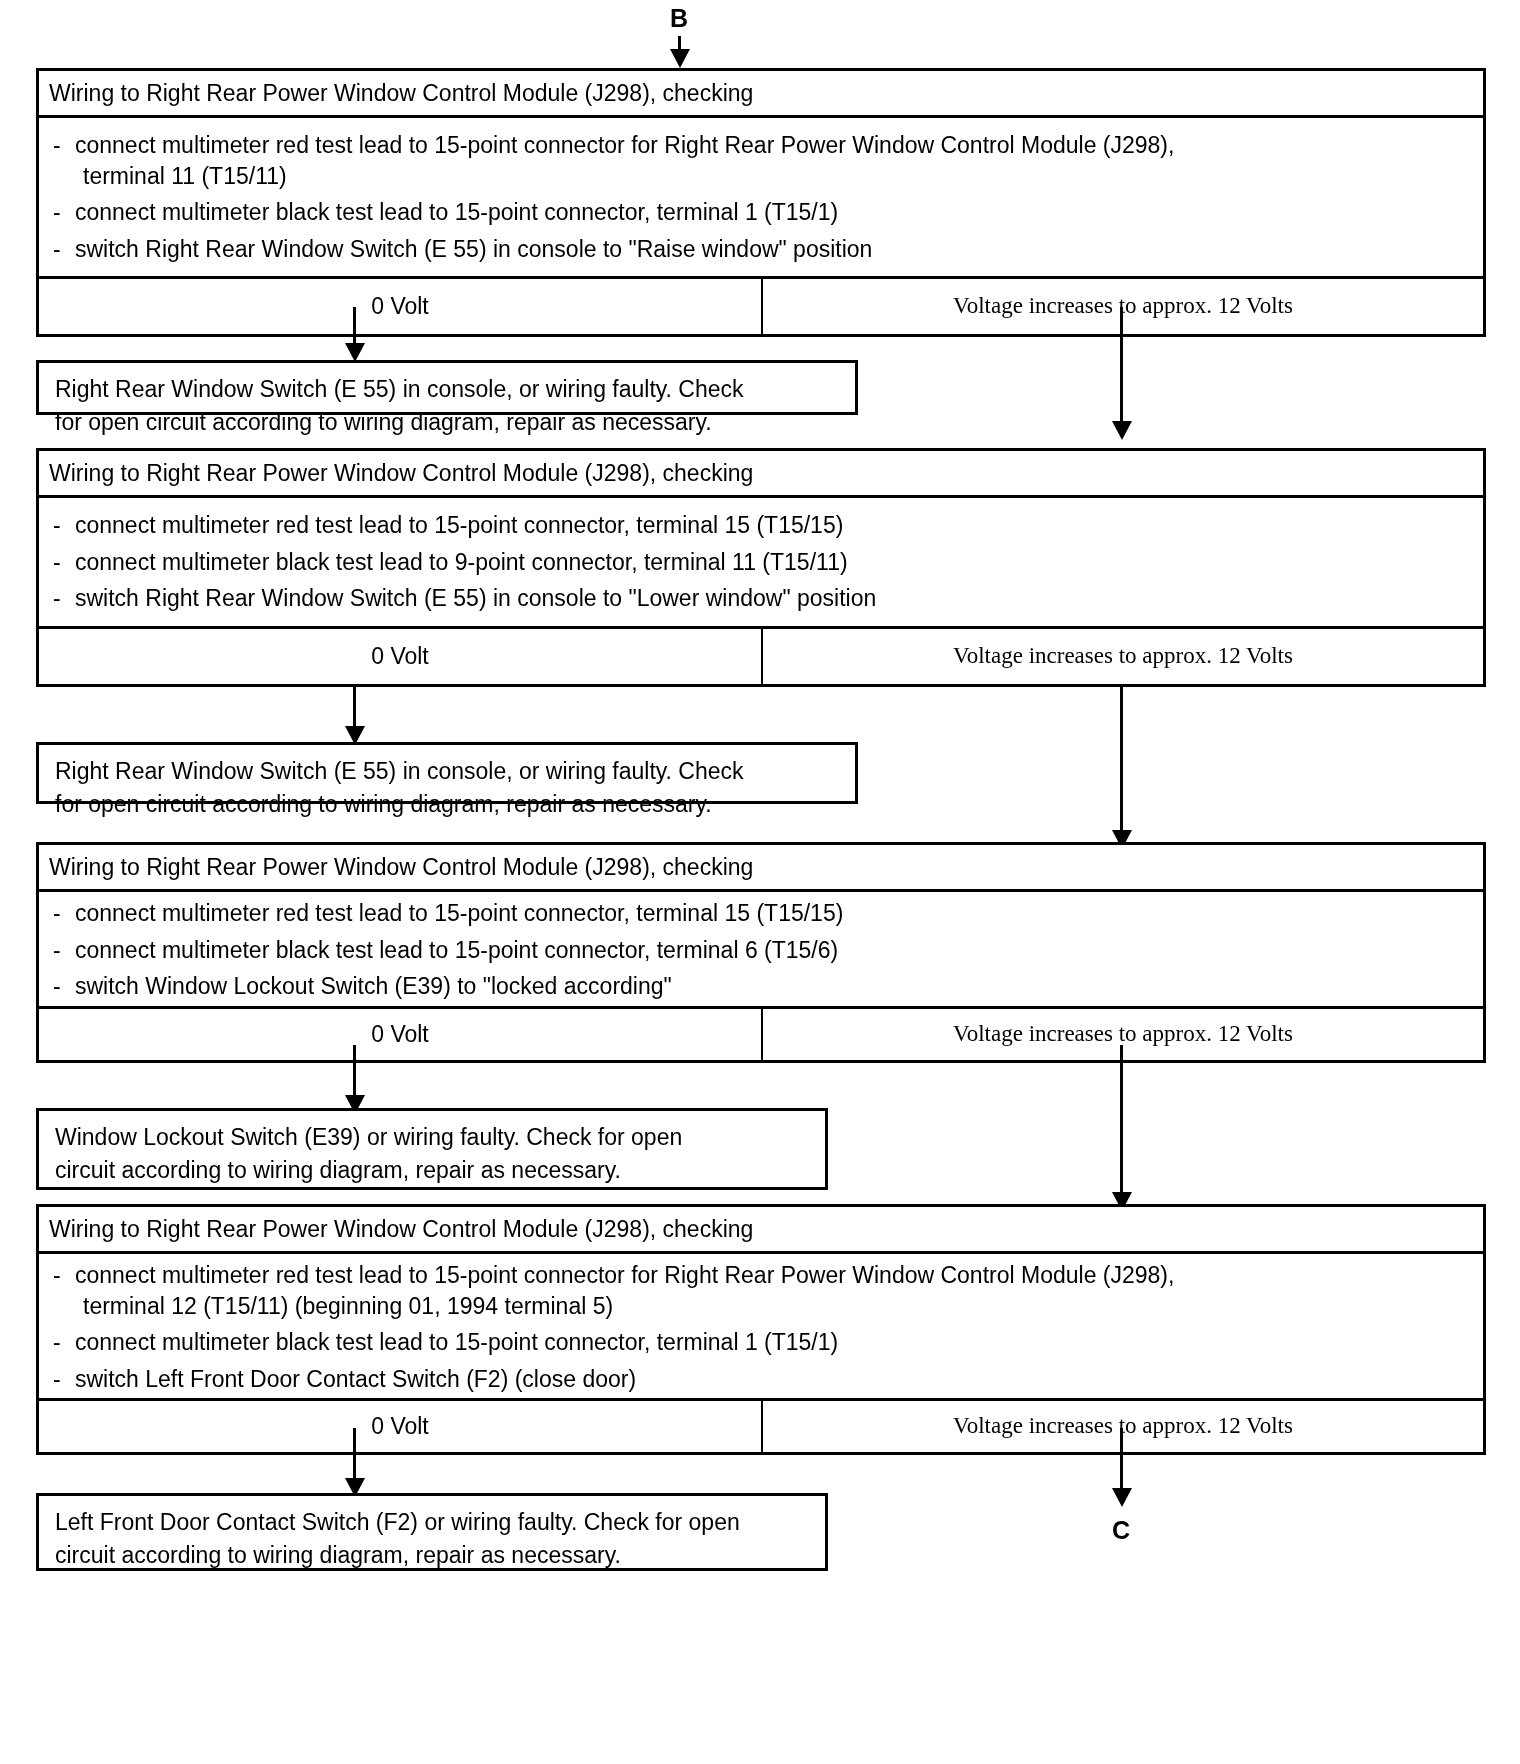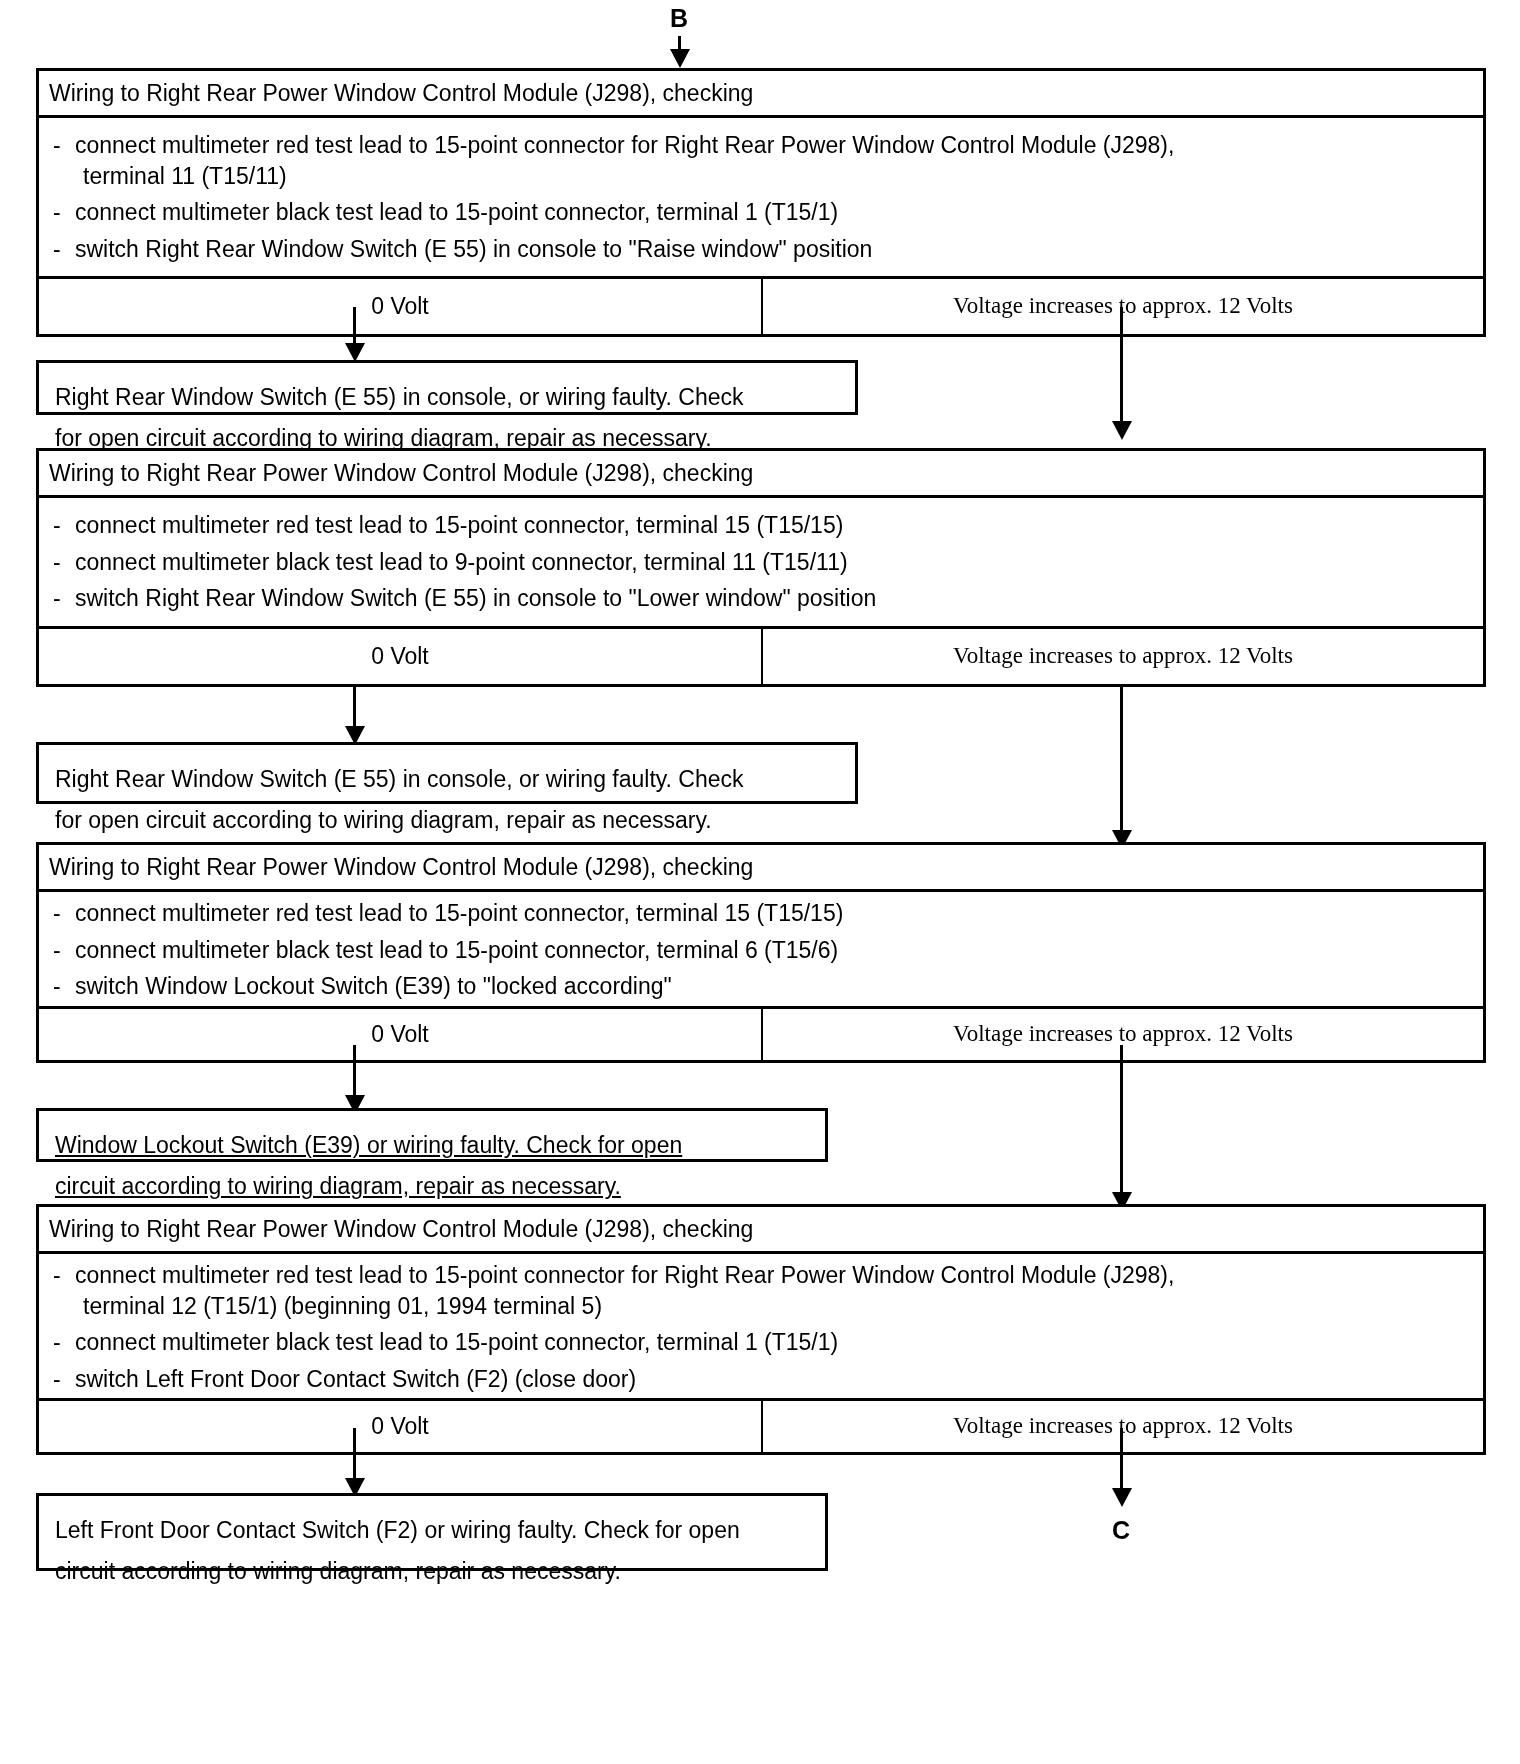--- a/index.html
+++ b/index.html
@@ -114,21 +114,21 @@
   
   .fault-box {
     position: absolute;
     border: 3px solid #000;
     background: #fff;
     box-sizing: border-box;
     padding: 10px 10px 10px 16px;
     font-size: 23px;
     line-height: 1.45;
   }
-  .fault-box .ln { display: block; white-space: nowrap; margin-top: 8px; }
+  .fault-box .ln { display: block; white-space: nowrap; }
 </style>
 </head>
 <body>
 
 <div id="canvas">
 
   <div class="conn-label" style="left:670px; top:6px;">B</div>
 
   <div class="arrow" style="left:678px; top:36px; height:32px;">
     <div class="stem" style="height:15px;"></div>
@@ -232,38 +232,38 @@
       <div class="tb-result left">0 Volt</div>
       <div class="tb-result right">Voltage increases to approx. 12 Volts</div>
     </div>
   </div>
 
   <div class="arrow" style="left:353px; top:1045px;">
     <div class="stem" style="height:58px;"></div>
     <div class="head" style="top:50px;"></div>
   </div>
 
-  <div class="fault-box" style="left:36px; top:1108px; width:792px; height:54px;text-decoration:underline;">
+  <div class="fault-box" style="left:36px; top:1108px; width:792px; height:82px;">
     <span class="ln">Window Lockout Switch (E39) or wiring faulty. Check  for open</span>
     <span class="ln"> circuit  according to wiring diagram, repair as  necessary.</span>
   </div>
 
   <div class="arrow" style="left:1120px; top:1045px;">
     <div class="stem" style="height:155px;"></div>
     <div class="head" style="top:147px;"></div>
   </div>
 
   <div class="test-block" style="left:36px; top:1204px; width:1450px;">
     <div class="tb-title">Wiring to Right  Rear Power Window Control Module (J298), checking</div>
     <div class="tb-body tight">
       <div class="tb-item">
         <span class="tb-dash">-</span>
         <span class="tb-text">
           <span>connect multimeter red test lead to 15-point connector for Right  Rear Power Window Control Module (J298),</span>
-          <span class="cont">terminal 12 (T15/1) (beginning 01, 1994 terminal 5)</span>
+          <span class="cont">terminal 12 (T15/11) (beginning 01, 1994 terminal 5)</span>
         </span>
       </div>
       <div class="tb-item">
         <span class="tb-dash">-</span>
         <span class="tb-text">connect multimeter black test lead to 15-point connector, terminal 1 (T15/1)</span>
       </div>
       <div class="tb-item">
         <span class="tb-dash">-</span>
         <span class="tb-text">switch Left Front Door Contact Switch (F2) (close door)</span>
       </div>

